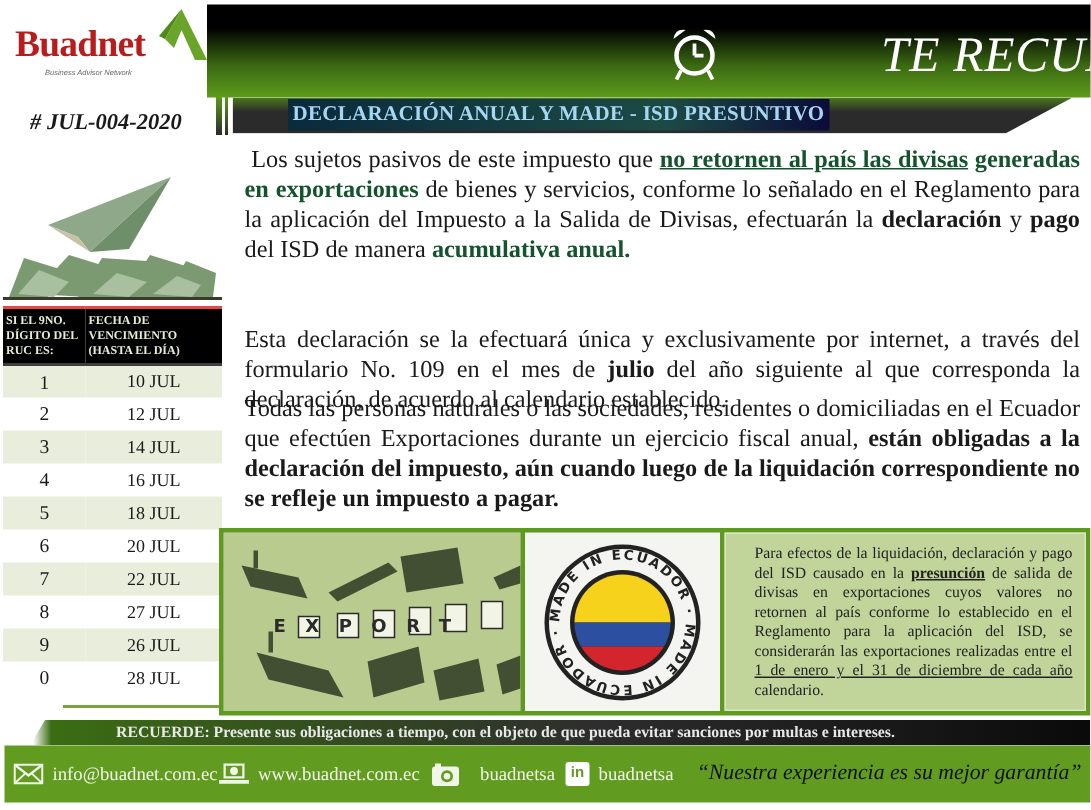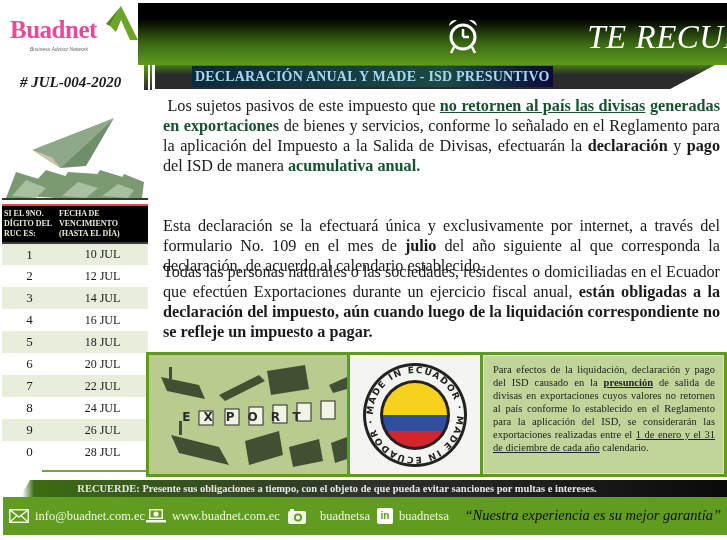--- a/index.html
+++ b/index.html
@@ -1,21 +1,21 @@
 <!DOCTYPE html>
 <html><head>
 <meta charset="utf-8">
 <style>
   * { box-sizing: border-box; margin: 0; padding: 0; }
   html, body { width: 727px; height: 540px; overflow: hidden; background: #ffffff; }
   body { position: relative; font-family: "Liberation Serif", serif; color: #1a1a1a; }
 
   
   .logo { position: absolute; left: 4px; top: 6px; width: 130px; height: 50px; }
-  .logo-text { position: absolute; left: 6px; top: 10px; font-family: "Liberation Serif", serif; font-weight: bold; font-size: 25px; color: #ec4899; letter-spacing: -0.5px; }
+  .logo-text { position: absolute; left: 6px; top: 10px; font-family: "Liberation Serif", serif; font-weight: bold; font-size: 25px; color: #b91c1c; letter-spacing: -0.5px; }
   .logo-sub { position: absolute; left: 26px; top: 40px; font-family: "Liberation Sans", sans-serif; font-style: italic; font-size: 5px; color: #666; }
   .logo-mark { position: absolute; left: 100px; top: 0px; width: 34px; height: 34px; }
   .ref-code { position: absolute; left: 20px; top: 74px; font-family: "Liberation Serif", serif; font-weight: bold; font-style: italic; font-size: 15px; color: #1a1a1a; }
 
   .vbar { position: absolute; top: 4px; height: 86px; background: linear-gradient(#000 0%, #000 30%, #5c9d1b 70%, #2b2b2b 100%); }
 
   .money { position: absolute; left: 2px; top: 100px; width: 146px; height: 100px; }
 
   .ruc-table { position: absolute; left: 2px; top: 204px; width: 146px; border-collapse: collapse; }
   .ruc-table th { background: #000; color: #e5ecd6; font-family: "Liberation Serif", serif; font-weight: bold; font-size: 8px; line-height: 10px; height: 38px; vertical-align: middle; padding: 0 2px; text-align: left; border-left: 0; border-top: 2px solid #ef4444; border-bottom: 2px solid #3d3d3d;}
@@ -37,21 +37,21 @@
   .p2 { top: 216px; }
   .p3 { top: 262px; }
   .hl { color: #14532d; font-weight: bold; }
   .ul { text-decoration: underline; }
   b { font-weight: bold; }
 
   
   .strip { position: absolute; left: 146px; top: 352px; width: 581px; height: 125px; background: #5e9a20; }
   .export { position: absolute; left: 3px; top: 3px; width: 198px; height: 119px; background: #b8c98f; overflow: hidden; }
   .seal-box { position: absolute; left: 204px; top: 3px; width: 130px; height: 119px; background: #f4f4f1; }
-  .info-box { position: absolute; left: 337px; top: 3px; width: 241px; height: 119px; background: #c1d59a; border: 1px solid #d9e6c4; padding: 7px 8px 0 9px; font-family: "Liberation Serif", serif; font-size: 10.5px; line-height: 13px; text-align: justify; color: #222; }
+  .info-box { position: absolute; left: 337px; top: 3px; width: 241px; height: 119px; background: #c1d59a; border: 1px solid #d9e6c4; padding: 7px 8px 0 19px; font-family: "Liberation Serif", serif; font-size: 10.5px; line-height: 13px; text-align: justify; color: #222; }
   .info-box .bu { font-weight: bold; text-decoration: underline; }
 
   
   .remind { position: absolute; left: 0; top: 480px; width: 727px; height: 17px; background: linear-gradient(90deg, #fff 0px, #fff 22px, #3b6d12 34px, #2d2d2d 55%, #0a0a0a 100%); clip-path: polygon(30px 0, 100% 0, 100% 100%, 20px 100%); }
   .remind-text { position: absolute; left: 0; top: 480px; width: 644px; text-align: center; font-family: "Liberation Serif", serif; font-weight: bold; font-size: 10.5px; line-height: 17px; color: #e8e8e8; padding-left: 30px; }
   .footer { position: absolute; left: 3px; top: 497px; width: 724px; height: 38px; background: #619b20; color: #f1f6e8; font-family: "Liberation Serif", serif; font-size: 12.5px; }
   .f-item { position: absolute; top: 10px; display: flex; align-items: center; height: 18px; }
   .f-item svg { margin-right: 6px; }
   .slogan { position: absolute; right: 6px; top: 10px; font-style: italic; font-size: 14.5px; color: #111; }
   .in-box { width: 16px; height: 16px; background: #fff; border-radius: 2px; color: #619b20; font-family: "Liberation Sans", sans-serif; font-weight: bold; font-size: 10px; line-height: 16px; text-align: center; margin-right: 6px; }
@@ -123,21 +123,21 @@
     <tr>
         <td>6</td>
         <td class="date">20 JUL</td>
       </tr>
     <tr class="alt">
         <td>7</td>
         <td class="date">22 JUL</td>
       </tr>
     <tr>
         <td>8</td>
-        <td class="date">24 JUL</td>
+        <td class="date">27 JUL</td>
       </tr>
     <tr class="alt">
         <td>9</td>
         <td class="date">26 JUL</td>
       </tr>
     <tr>
         <td>0</td>
         <td class="date">28 JUL</td>
       </tr>
   </tbody>

